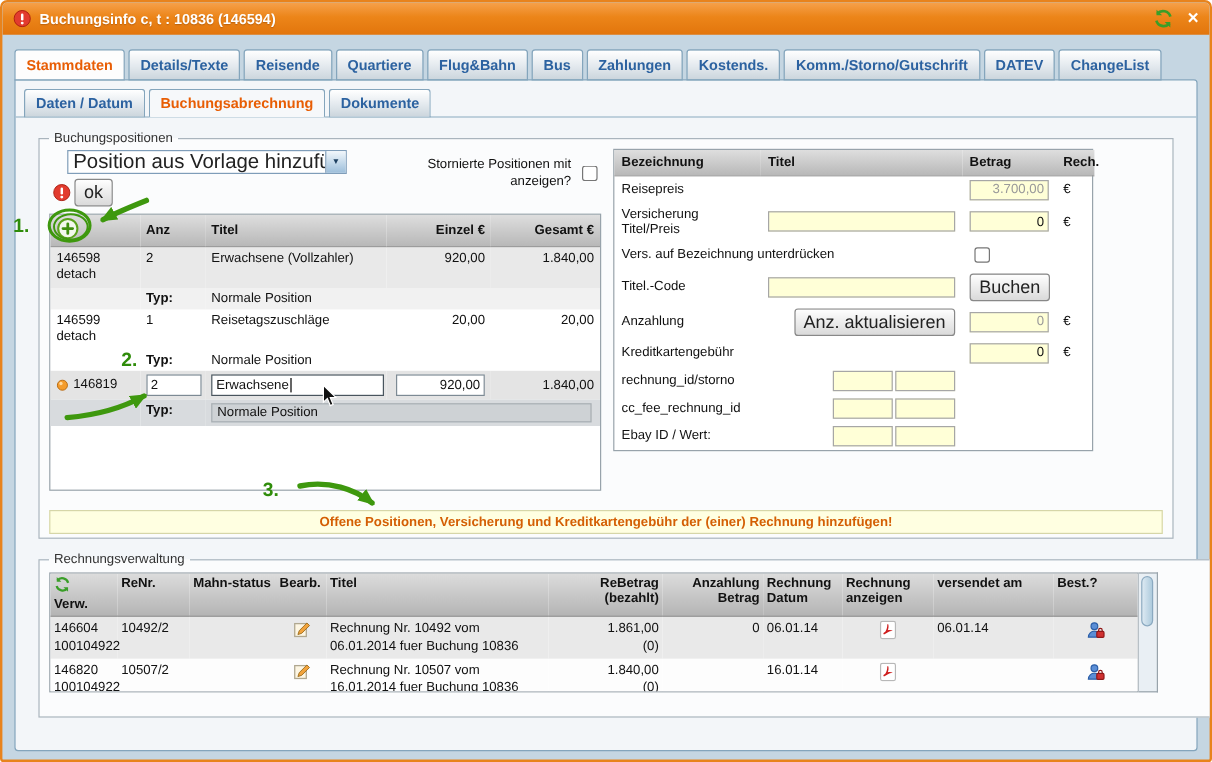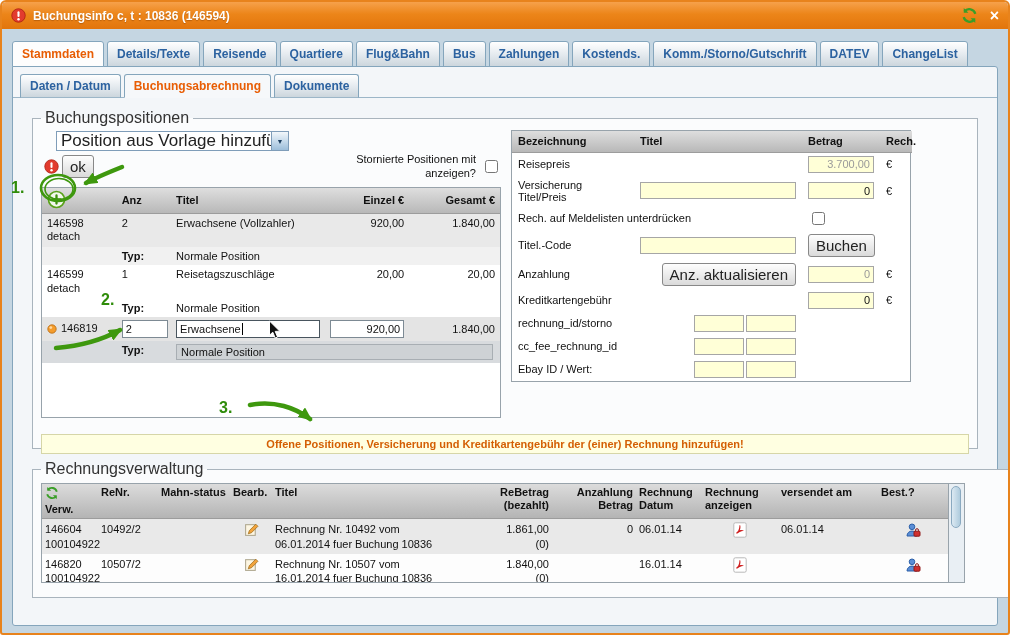--- a/index.html
+++ b/index.html
@@ -13,33 +13,33 @@
   .icon{display:inline-block;line-height:0;}
   .tabs-row{display:flex;gap:3px;align-items:flex-end;padding:12px 10px 0;position:relative;z-index:2;}
   .tab{padding:5px 9px;border:1px solid #84a5bc;border-radius:3px 3px 0 0;background:linear-gradient(#fff,#e3e9ee 55%,#ccd6dd);color:#2c62a0;font-size:12px;font-weight:bold;cursor:pointer;white-space:nowrap;margin-bottom:-1px;}
   .tab.active{background:#fdfdfd;color:#e85d04;}
   .panel{position:relative;margin:0 10px;height:560px;border:1px solid #84a5bc;background:#f3f6f9;border-radius:0 3px 3px 3px;}
   .subtabs{display:flex;gap:3px;padding:7px 0 0 7px;border-bottom:1px solid #9cb6c8;}
   .subtab{padding:4px 9px;border:1px solid #84a5bc;border-radius:3px 3px 0 0;background:linear-gradient(#fff,#e3e9ee 55%,#ccd6dd);color:#2c62a0;font-size:12px;font-weight:bold;cursor:pointer;margin-bottom:-1px;border-bottom:1px solid #9cb6c8;}
   .subtab.active{background:#f6f8fa;color:#e85d04;border-bottom-color:#f6f8fa;}
   .content{padding:11px 19px 0;}
   fieldset{border:1px solid #a9b4bd;background:#fbfcfd;padding:3px 8px 8px;margin:0;}
-  legend{font-size:16px;color:#333;padding:0 4px;}
+  legend{font-size:11px;color:#333;padding:0 4px;}
   .fs-positions{height:340px;}
   .fs-invoices{margin-top:11px;height:138px;}
   .pos-flex{display:flex;gap:10px;align-items:flex-start;}
   .pos-left{width:460px;}
   .ctrls{display:flex;justify-content:space-between;margin:1px 0 6px;}
   .sel-row{margin-left:15px;}
   .select{display:inline-flex;width:233px;height:20px;border:1px solid #7f9db9;background:#fff;align-items:center;cursor:pointer;}
   .sel-text{flex:1;font-size:17px;padding:0 4px;color:#222;white-space:nowrap;overflow:hidden;}
   .sel-btn{width:17px;height:100%;background:linear-gradient(#f2f7fb,#c2d8ea 55%,#9dbeda);border-left:1px solid #7f9db9;display:flex;align-items:center;justify-content:center;font-size:7px;color:#1d3f60;}
   .ok-row{display:flex;align-items:center;gap:3px;margin:4px 0 0 3px;}
   .btn{font-family:inherit;font-size:15px;color:#222;padding:2px 7px;border:1px solid #888;border-radius:3px;background:linear-gradient(#fefefe,#dadada);cursor:pointer;white-space:nowrap;}
-  .storno{display:flex;align-items:flex-start;gap:5px;padding-top:5px;margin-top:16px;}
+  .storno{display:flex;align-items:flex-start;gap:5px;padding-top:5px;}
   .storno-label{width:152px;text-align:right;font-size:11px;line-height:1.3;color:#111;}
   .storno input{margin-top:8px;}
   .pos-panel{border:1px solid #98a3ab;background:#fff;height:231px;overflow:hidden;}
   table{border-collapse:collapse;}
   .pos-table{width:100%;table-layout:fixed;font-size:11px;}
   .pos-table th{background:linear-gradient(#dedede,#b8b8b8);text-align:left;padding:2px 5px;height:25px;color:#111;border-bottom:1px solid #9c9c9c;}
   .pos-table th.num,.pos-table td.num{text-align:right;}
   .pos-table td{padding:3px 5px;vertical-align:top;color:#111;}
   .rg1{background:#e9e9e9;}
   .rg1t{background:#f1f1f1;}
@@ -278,21 +278,21 @@
                 <td><input class="yin dis" disabled="" value="3.700,00" style=""></td>
                 <td>€</td>
               </tr>
               <tr>
                 <td>Versicherung Titel/Preis</td>
                 <td><input class="yin wide" style=""></td>
                 <td><input class="yin" value="0" style=""></td>
                 <td>€</td>
               </tr>
               <tr>
-                <td colspan="2">Rech. auf Meldelisten unterdrücken</td>
+                <td colspan="2">Vers. auf Bezeichnung unterdrücken</td>
                 <td><input type="checkbox" style=""></td>
                 <td></td>
               </tr>
               <tr>
                 <td>Titel.-Code</td>
                 <td><input class="yin wide" style=""></td>
                 <td colspan="2"><button class="btn">Buchen</button></td>
               </tr>
               <tr>
                 <td>Anzahlung</td>

